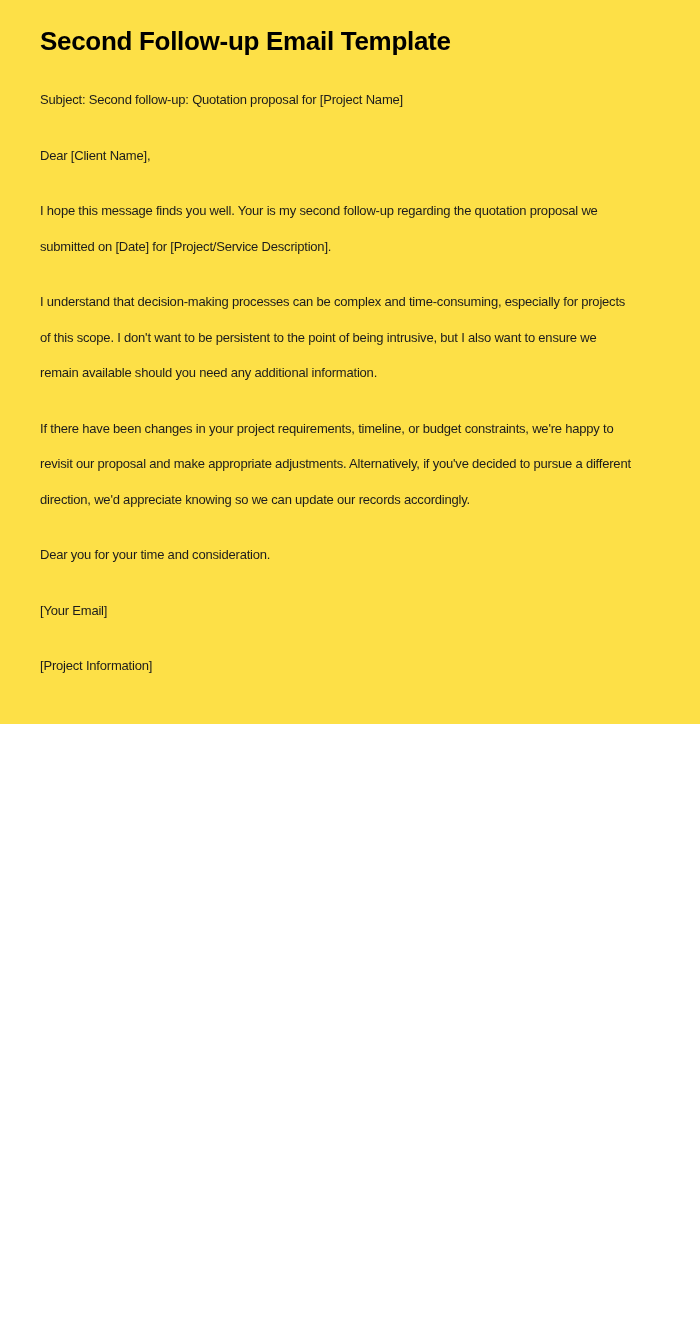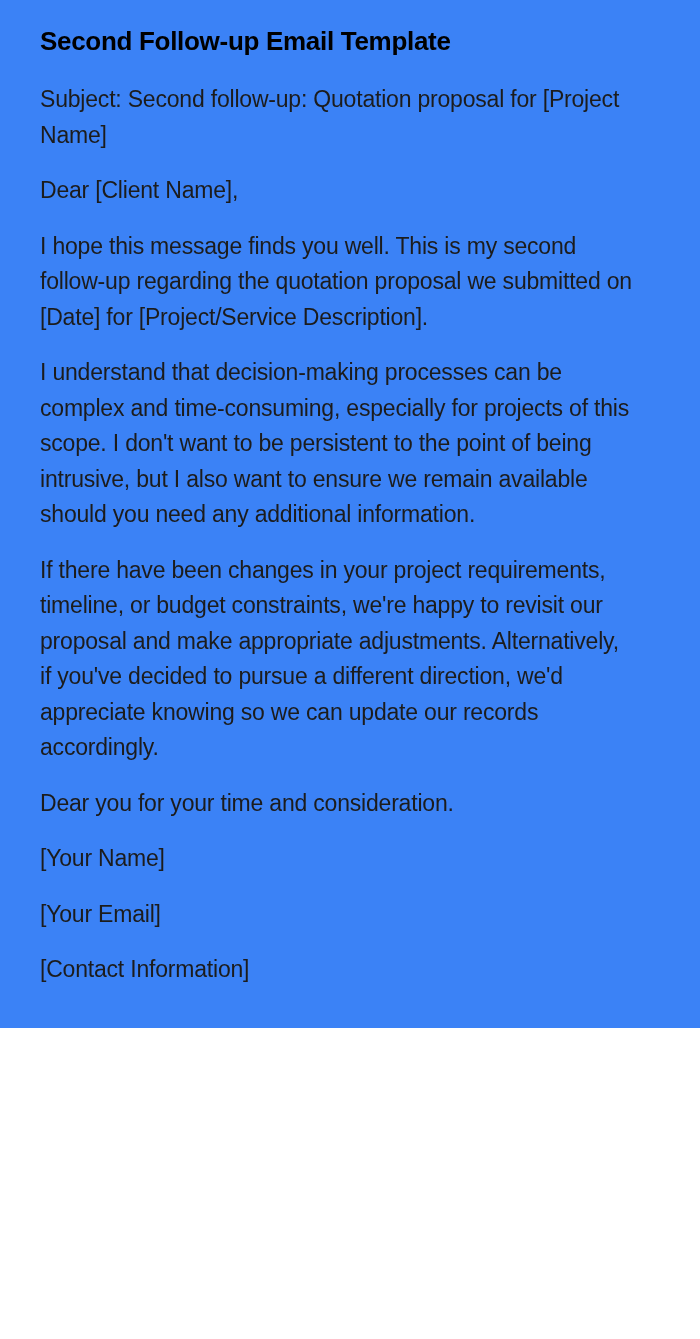--- a/index.html
+++ b/index.html
@@ -11,62 +11,61 @@
     width: 700px;
     min-height: 1339px;
     font-family: "Liberation Sans", "DejaVu Sans", sans-serif;
     color: #1c1c1c;
     -webkit-font-smoothing: antialiased;
   }
   .page {
     box-sizing: border-box;
     width: 700px;
     padding: 24px 66px 40px 40px;
-    background: #3b82f6;
+    background: #fde047;
   }
   .doc-title {
     font-size: 26px;
     line-height: 34px;
     font-weight: 700;
     color: #000000;
     letter-spacing: -0.3px;
     margin: 0 0 24px 0;
   }
   .doc-para {
-    font-size: 23px;
+    font-size: 13px;
     line-height: 35.5px;
     font-weight: 400;
     letter-spacing: -0.2px;
     margin: 0 0 20px 0;
     color: #1c1c1c;
   }
   .doc-para:last-child {
     margin-bottom: 0;
   }
 </style>
 </head>
 <body>
 
 <div class="page">
   <h1 class="doc-title">Second Follow-up Email Template</h1>
 
   <p class="doc-para">Subject: Second follow-up: Quotation proposal for [Project Name]</p>
 
   <p class="doc-para">Dear [Client Name],</p>
 
-  <p class="doc-para">I hope this message finds you well. This is my second follow-up regarding the quotation proposal we submitted on [Date] for [Project/Service Description].</p>
+  <p class="doc-para">I hope this message finds you well. Your is my second follow-up regarding the quotation proposal we submitted on [Date] for [Project/Service Description].</p>
 
   <p class="doc-para">I understand that decision-making processes can be complex and time-consuming, especially for projects of this scope. I don't want to be persistent to the point of being intrusive, but I also want to ensure we remain available should you need any additional information.</p>
 
   <p class="doc-para">If there have been changes in your project requirements, timeline, or budget constraints, we're happy to revisit our proposal and make appropriate adjustments. Alternatively, if you've decided to pursue a different direction, we'd appreciate knowing so we can update our records accordingly.</p>
 
 
 
   <p class="doc-para">Dear you for your time and consideration.</p>
 
 
-  <p class="doc-para">[Your Name]</p>
 
   <p class="doc-para">[Your Email]</p>
 
 
-  <p class="doc-para">[Contact Information]</p>
+  <p class="doc-para">[Project Information]</p>
 </div>
 
 </body></html>

